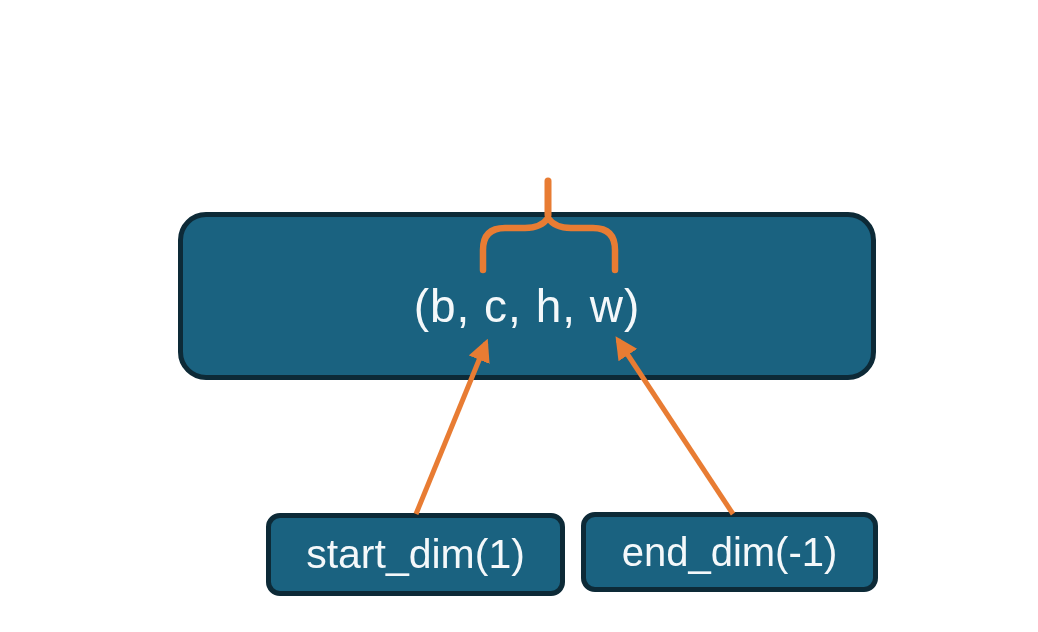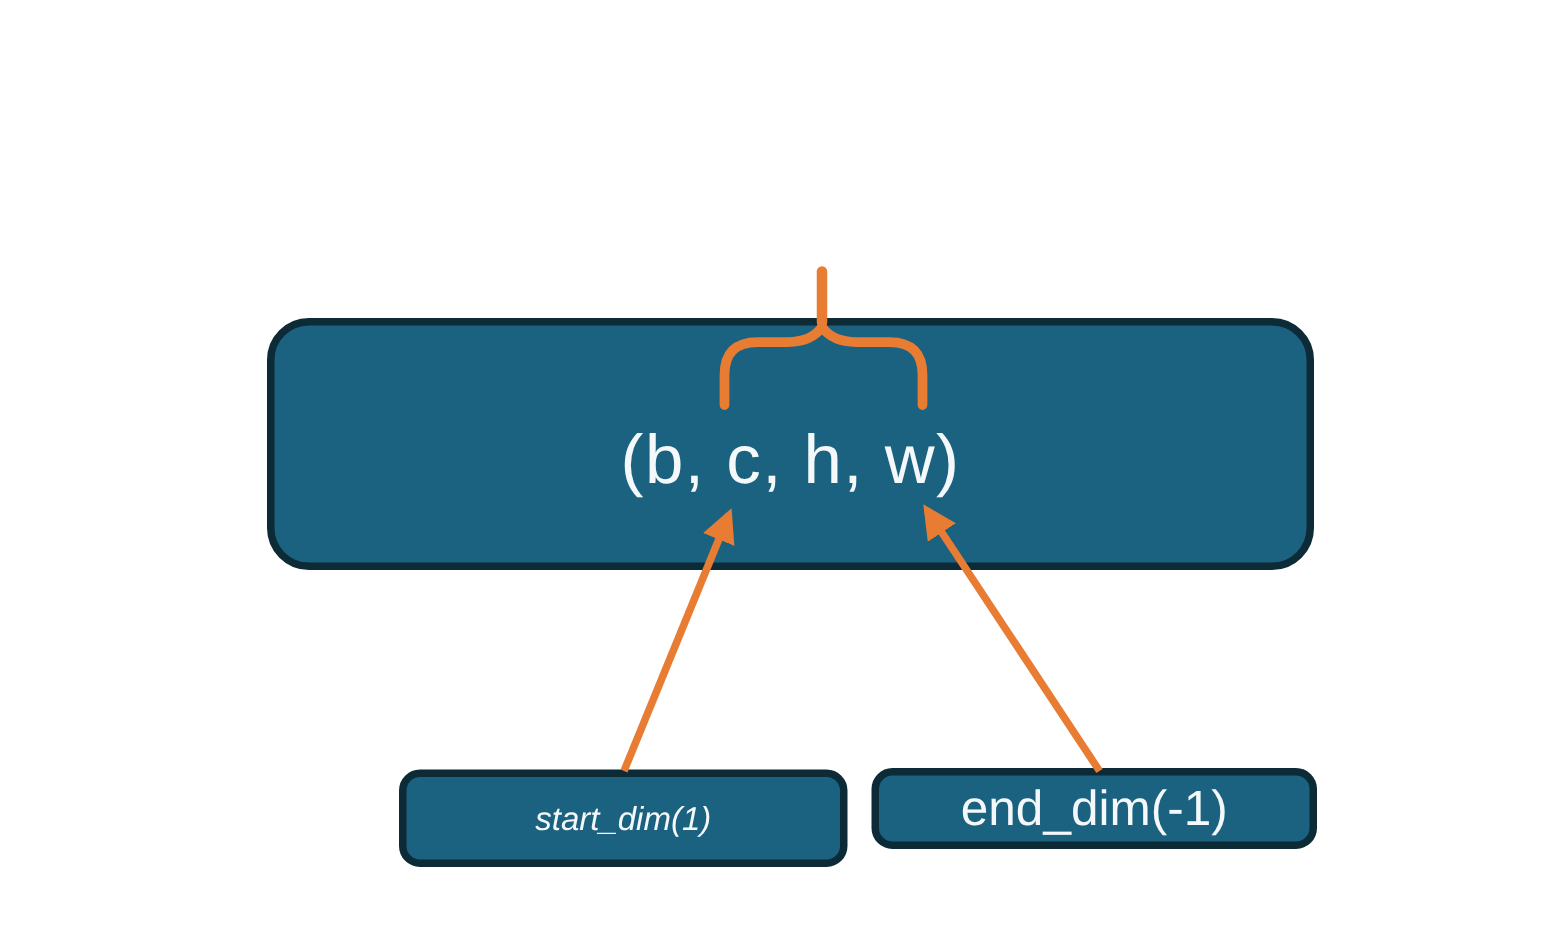--- a/index.html
+++ b/index.html
@@ -35,30 +35,29 @@
   .node-tensor {
     left: 178px; top: 212px;
     width: 698px; height: 168px;
     border-radius: 28px;
     font-size: 46px;
     padding-top: 20px;
     letter-spacing: 1px;
   }
   .node-start {
     left: 266px; top: 513px;
-    width: 299px; height: 65px;
+    width: 299px; height: 83px;
     border-radius: 14px;
-    font-size: 22px;
-    font-style: italic;
+    font-size: 41px;
   }
   .node-end {
     left: 581px; top: 512px;
-    width: 297px; height: 54px;
+    width: 297px; height: 80px;
     border-radius: 14px;
-    font-size: 33px;
+    font-size: 40px;
   }
   .overlay {
     position: absolute;
     left: 0; top: 0;
     width: 1038px;
     height: 632px;
     pointer-events: none;
   }
 </style>
 </head>

